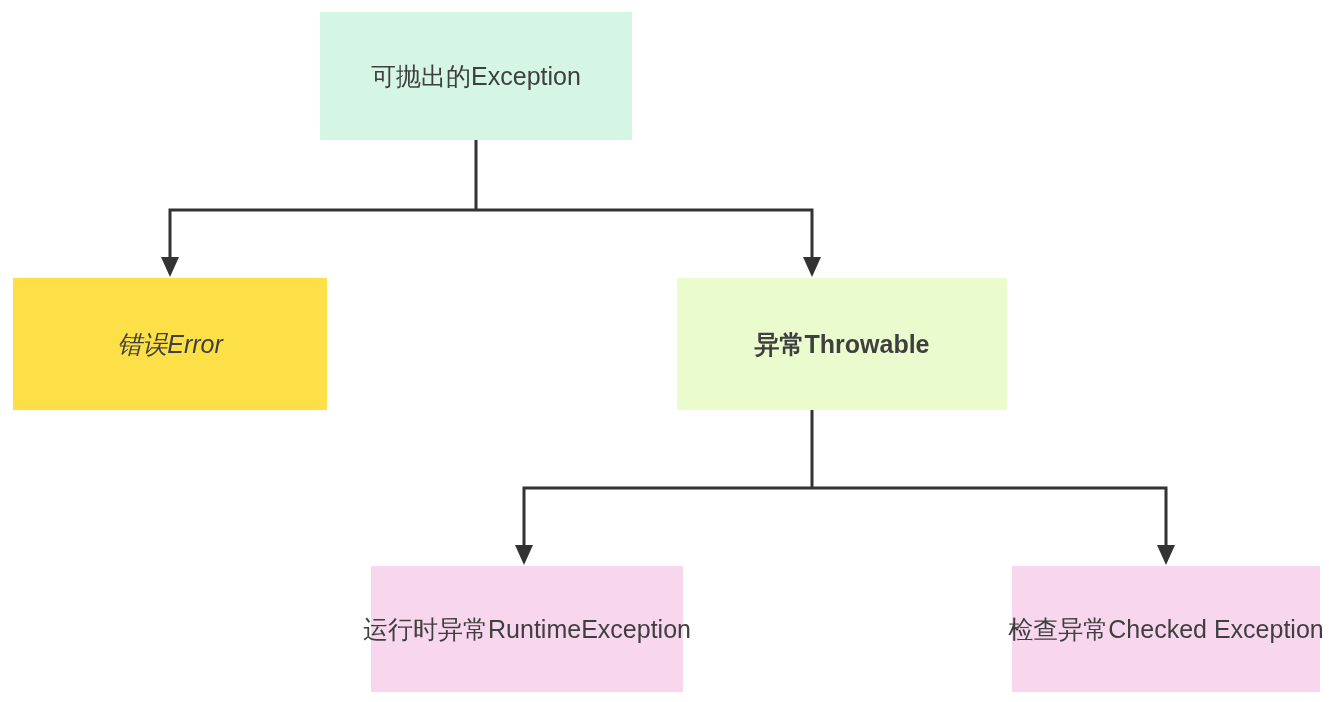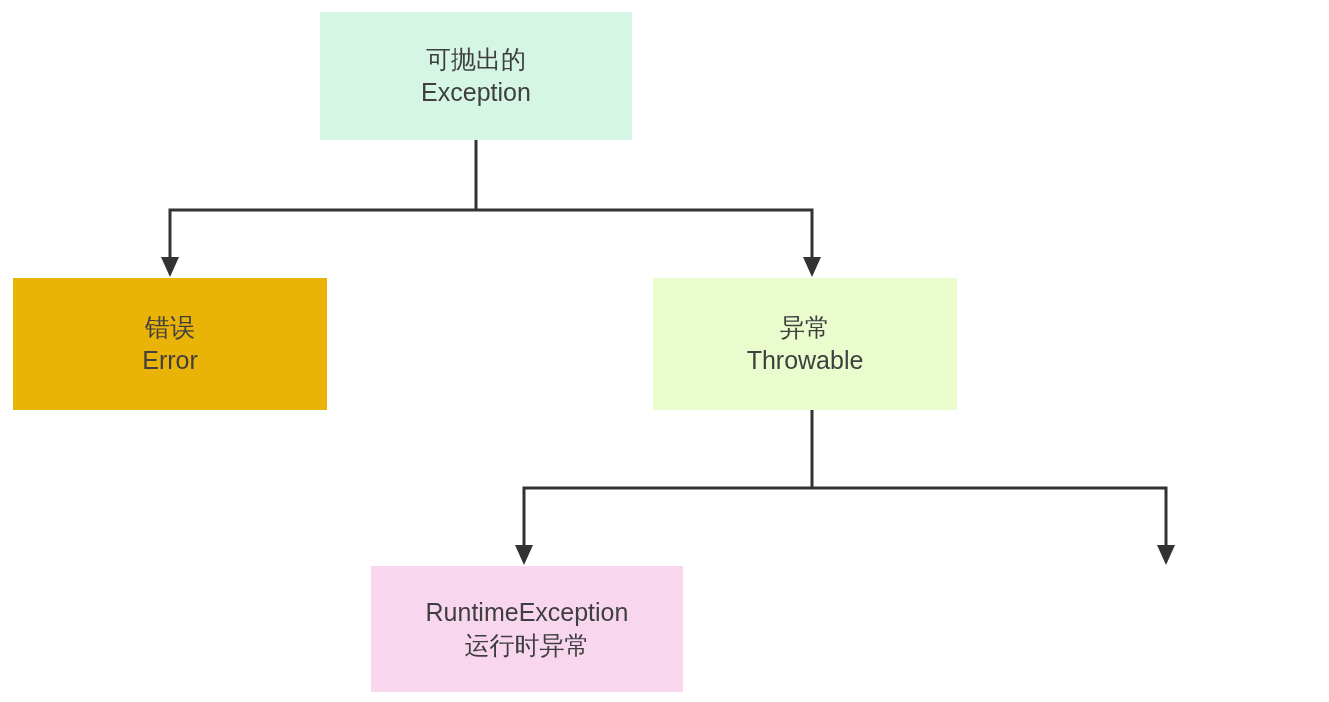--- a/index.html
+++ b/index.html
@@ -19,36 +19,36 @@
     position: absolute;
     left: 0;
     top: 0;
     width: 1329px;
     height: 702px;
     pointer-events: none;
   }
   .node {
     position: absolute;
     display: flex;
-    flex-direction: column;
+    flex-direction: row;
     align-items: center;
     justify-content: center;
     color: #3f3f3f;
     font-size: 25px;
     line-height: 33px;
     text-align: center;
     box-sizing: border-box;
   }
   .node .line {
     display: block;
     white-space: nowrap;
   }
   .node-throwable { left: 320px; top: 12px;  width: 312px; height: 128px; }
   .node-error     { left: 13px;  top: 278px; width: 314px; height: 132px; }
-  .node-exception { left: 653px; top: 278px; width: 304px; height: 132px; }
+  .node-exception { left: 677px; top: 278px; width: 330px; height: 132px; font-weight: bold; }
   .node-runtime   { left: 371px; top: 566px; width: 312px; height: 126px; }
   .node-checked   { left: 1012px; top: 566px; width: 308px; height: 126px; }
 </style>
 </head>
 <body>
 
 <div class="canvas">
 
   <svg class="connectors" width="1329" height="702" viewBox="0 0 1329 702" xmlns="http://www.w3.org/2000/svg">
 
@@ -60,29 +60,33 @@
     <polygon points="803,257 821,257 812,277" fill="#333333"></polygon>
     <polygon points="515,545 533,545 524,565" fill="#333333"></polygon>
     <polygon points="1157,545 1175,545 1166,565" fill="#333333"></polygon>
   </svg>
 
   <div class="node node-throwable" style="background-color: rgb(213, 246, 228);">
     <span class="line">可抛出的</span>
     <span class="line">Exception</span>
   </div>
 
-  <div class="node node-error" style="background-color: #eab308;">
+  <div class="node node-error" style="background-color: #fde047; font-style: italic;">
     <span class="line">错误</span>
     <span class="line">Error</span>
   </div>
 
   <div class="node node-exception" style="background-color: rgb(234, 252, 205);">
     <span class="line">异常</span>
     <span class="line">Throwable</span>
   </div>
 
   <div class="node node-runtime" style="background-color: rgb(248, 215, 238);">
+    <span class="line">运行时异常</span>
     <span class="line">RuntimeException</span>
-    <span class="line">运行时异常</span>
   </div>
 
+  <div class="node node-checked" style="background-color: rgb(248, 215, 238);">
+    <span class="line">检查异常</span>
+    <span class="line">Checked Exception</span>
+  </div>
 
 </div>
 
 </body></html>

